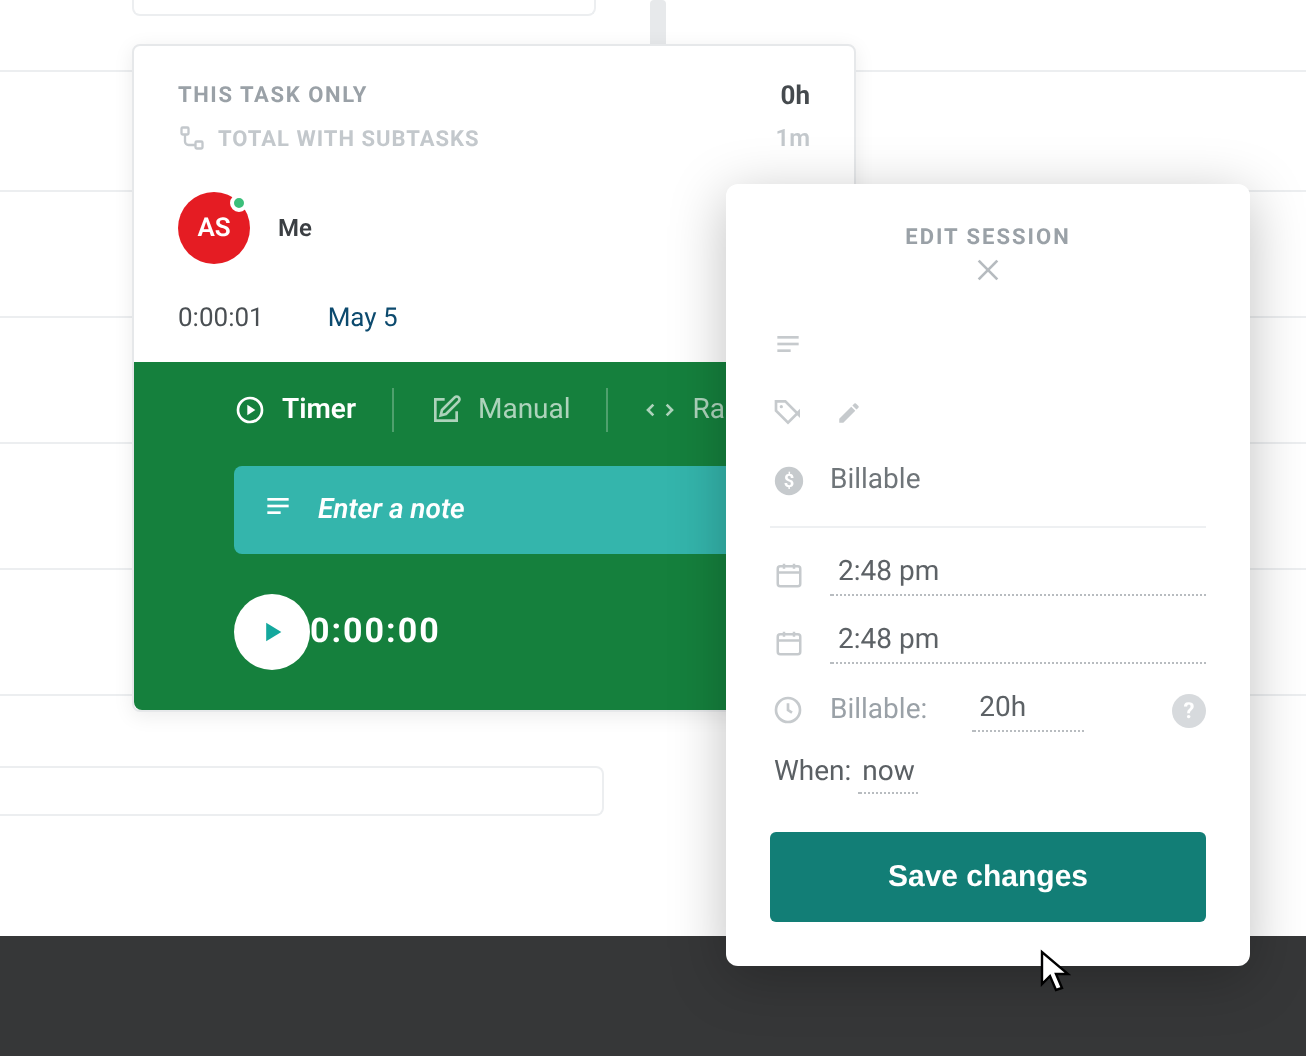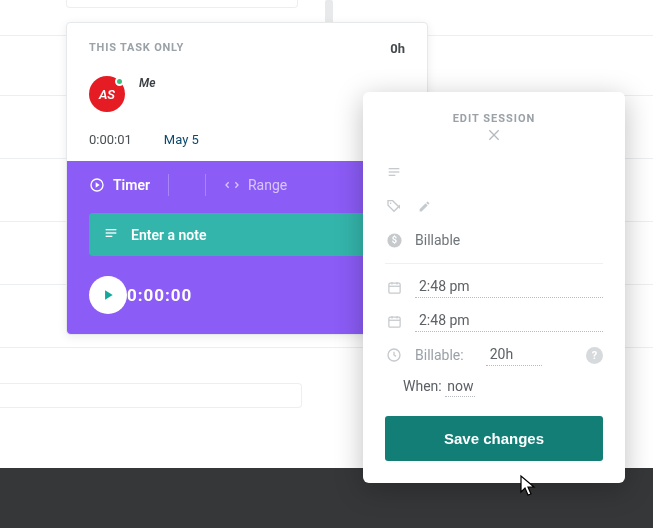--- a/index.html
+++ b/index.html
@@ -69,23 +69,22 @@
   .head-sub {
     display:flex; align-items:center; gap:6px;
     font-size:11px; font-weight:700; letter-spacing:0.5px; color:#c3c8cc;
   }
   .head-sub-val {
     font-size:12px; font-weight:600; color:#c3c8cc;
   }
   .subtask-icon svg { display:block; }
 
   .user-row {
-    display:flex; align-items:flex-start; gap:14px;
+    display:flex; align-items:center; gap:14px;
     padding:10px 22px 16px 22px;
-    font-style:italic;
   }
   .avatar {
     width:36px;height:36px;border-radius:50%;
     background:#e51c23; color:#fff; font-size:13px; font-weight:600;
     display:flex;align-items:center;justify-content:center;
     position:relative;
   }
   .avatar .presence {
     position:absolute; top:1px; right:1px; width:9px;height:9px;
     background:#3bbf7a; border:2px solid #fff; border-radius:50%;
@@ -95,23 +94,24 @@
   .session-row {
     padding:4px 22px 14px 22px;
     display:flex; gap:32px;
     font-size:13px;
   }
   .session-time { color:#4a4f53; }
   .session-date { color:#0c4a6e; }
 
   
   .teal {
-    background:#8b5cf6;
+    background:#15803d;
     color:#fff;
     border-radius:0 0 4px 4px;
+    padding-left:28px;
   }
   .tabs {
     display:flex; align-items:center;
     padding:12px 22px 12px 22px;
   }
   .tab {
     display:flex; align-items:center; gap:8px;
     font-size:14px; padding:4px 0;
     color:rgba(255,255,255,0.65);
   }
@@ -122,21 +122,21 @@
   }
   .tab svg { display:block; }
 
   .note-input {
     margin:4px 22px 14px 22px;
     background:#34b5ac;
     border-radius:4px;
     padding:12px 14px;
     display:flex; align-items:center; gap:12px;
     color:#fff;
-    font-weight:600; font-size:14px;
+    font-weight:600; font-size:14px;font-style:italic;
   }
 
   .timer-row {
     display:flex; align-items:center; 
     padding:6px 22px 20px 22px;
   }
   .play-btn {
     width:38px;height:38px;border-radius:50%;background:#fff;
     display:flex;align-items:center;justify-content:center;
   }
@@ -197,21 +197,21 @@
 
   .dur-label { color:#9aa1a7; font-size:14px; margin-right:10px; }
   .help-circle {
     width:17px;height:17px;border-radius:50%;
     background:#d7dadd;color:#fff;font-size:11px;font-weight:700;
     display:flex;align-items:center;justify-content:center;
     margin-left:auto;
   }
 
   .when-row {
-    font-size:14px; color:#5b6064; margin:6px 0 22px 18px;
+    font-size:14px; color:#5b6064; margin:6px 0 22px 2px;
   }
   .when-row .when-val {
     border-bottom:1px dotted #b8bcc0; padding:0 2px 2px 2px;
   }
 
   .save-btn {
     width:100%;
     background:#127e76;
     color:#fff;
     border:none; border-radius:3px;
@@ -242,20 +242,33 @@
   <div class="bg-stub"></div>
   <div class="bg-footer"></div>
 </div>
 
 <div class="card">
   <div class="card-head">
     <div class="head-row">
       <span class="head-label">THIS TASK ONLY</span>
       <span class="head-val">0h</span>
     </div>
+    <div class="head-row2">
+      <span class="head-sub">
+        <span class="subtask-icon">
+          <svg width="14" height="14" viewBox="0 0 24 24" fill="none" stroke="#c3c8cc" stroke-width="2">
+              <rect x="3" y="3" width="6" height="6" rx="1"></rect>
+              <rect x="15" y="15" width="6" height="6" rx="1"></rect>
+              <path d="M6 9v6a3 3 0 0 0 3 3h6"></path>
+            </svg>
+        </span>
+        <span>TOTAL WITH SUBTASKS</span>
+      </span>
+      <span class="head-sub-val">1m</span>
+    </div>
   </div>
 
   <div class="user-row">
     <div class="avatar">
       <span>AS</span>
       <span class="presence"></span>
     </div>
     <span class="user-name">Me</span>
   </div>
 
@@ -269,20 +282,29 @@
       <div class="tab active">
         <span>
           <svg width="16" height="16" viewBox="0 0 24 24" fill="none" stroke="#fff" stroke-width="2">
               <circle cx="12" cy="12" r="9"></circle>
               <polygon points="10,8 16,12 10,16" fill="#fff" stroke="none"></polygon>
             </svg>
         </span>
         <span>Timer</span>
       </div>
       <div class="tab-sep"></div>
+      <div class="tab">
+        <span>
+          <svg width="16" height="16" viewBox="0 0 24 24" fill="none" stroke="rgba(255,255,255,0.65)" stroke-width="2">
+              <path d="M11 4H4v16h16v-7"></path>
+              <path d="M18.5 2.5a2.1 2.1 0 0 1 3 3L12 15l-4 1 1-4 9.5-9.5z"></path>
+            </svg>
+        </span>
+        <span>Manual</span>
+      </div>
       <div class="tab-sep"></div>
       <div class="tab">
         <span>
           <svg width="16" height="16" viewBox="0 0 24 24" fill="none" stroke="rgba(255,255,255,0.65)" stroke-width="2">
               <polyline points="7 8 3 12 7 16"></polyline>
               <polyline points="17 8 21 12 17 16"></polyline>
             </svg>
         </span>
         <span>Range</span>
       </div>

